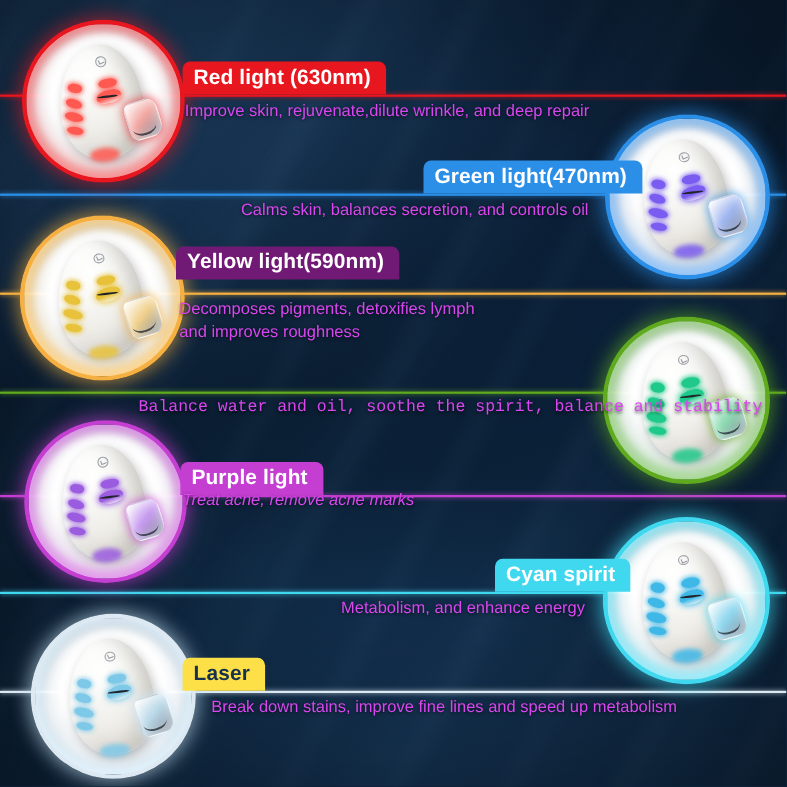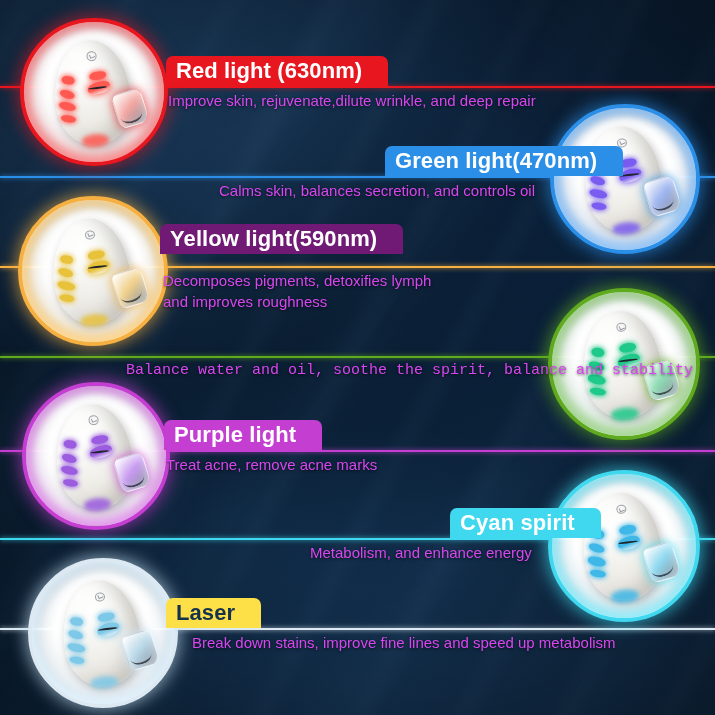--- a/index.html
+++ b/index.html
@@ -43,24 +43,24 @@
   .divider{ position:absolute; left:0; width:715px; height:2px; }
   .divider::after{
     content:""; position:absolute; left:0; right:0; top:-1px; height:4px;
     opacity:.45; filter:blur(2px); background:inherit;
   }
 
   
   .badge{
     position:absolute;
     height:30px; line-height:30px;
-    padding:0 26px 0 10px;
+    padding:0 14px 0 10px;
     border-radius:7px 7px 0 0;
     color:#fff;
-    font-size:22px;
+    font-size:19px;
     font-weight:bold;
     white-space:nowrap;
     letter-spacing:.1px;
     z-index:6;
   }
   .badge.dark{ color:#16314d; }
 
   
   .desc{
     position:absolute;
@@ -270,21 +270,21 @@
           <div class="led cheek1"></div>
           <div class="led cheek2"></div>
           <div class="led cheek3"></div>
           <div class="chin"></div>
           <div class="neck"></div>
         </div>
       </div>
     </div>
     <div class="divider" style="top: 450px; background: rgb(196, 63, 209);"></div>
     <div class="badge" style="left: 164px; top: 420px; background: rgb(196, 63, 209);">Purple light</div>
-    <div class="desc" style="left: 166px; top: 454px;">Treat acne, remove acne marks</div>
+    <div class="desc" style="left: 166px; top: 444px; font-style: italic;">Treat acne, remove acne marks</div>
     <div class="mask-wrap" style="left: 548px; top: 470px; width: 152px; height: 152px; --ring: #3fd8ef; --glow: rgba(63,216,239,.62); --inner: #d6f6fd; --led: #3fb8e8; --neck: #8fd8ef;">
       <div class="ring">
         <div class="halo"></div>
         <div class="face">
           <div class="head"></div>
           <div class="logo"></div>
           <div class="led brow-l"></div>
           <div class="led brow-r"></div>
           <div class="eye"></div>
           <div class="led cheek1"></div>

